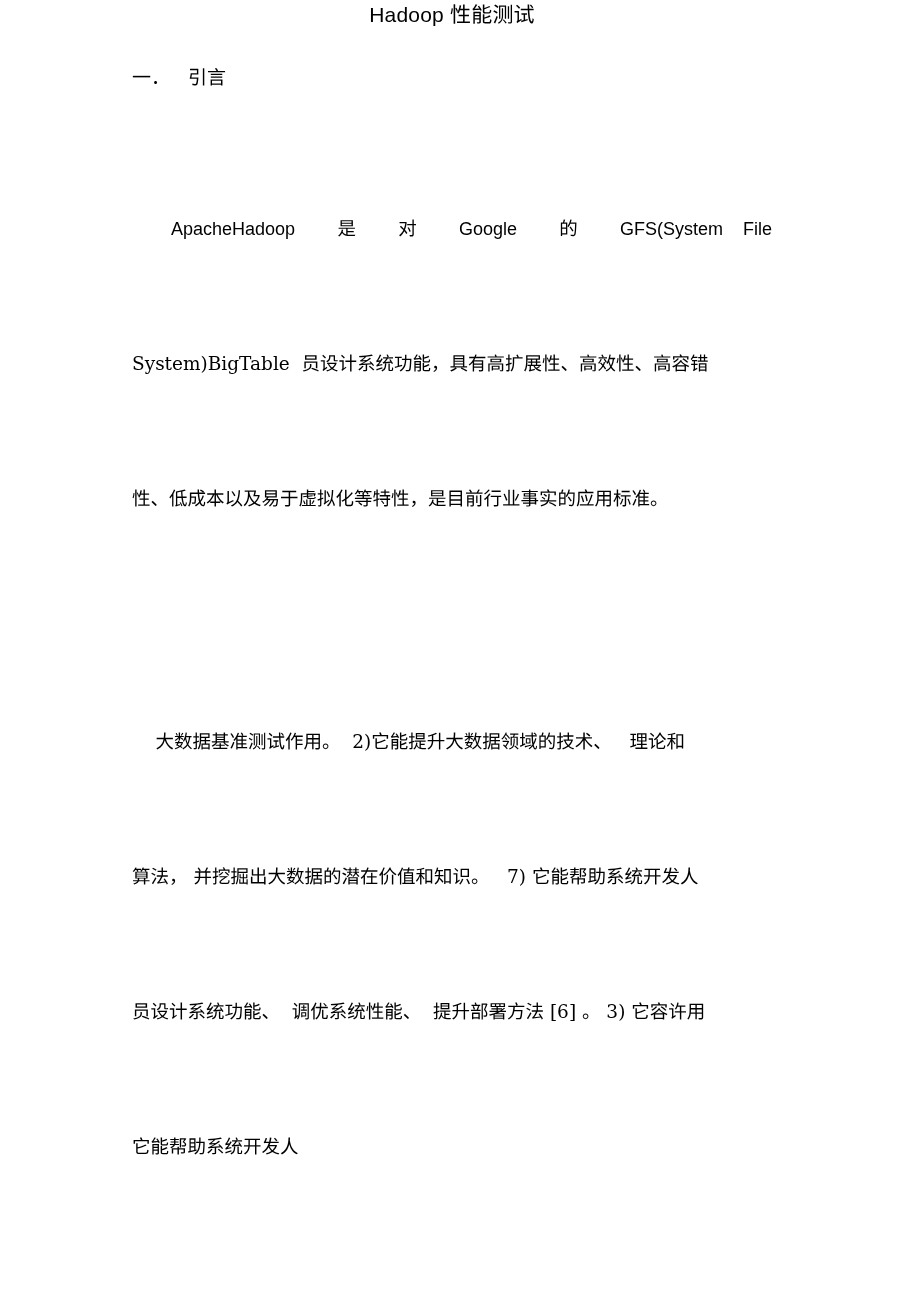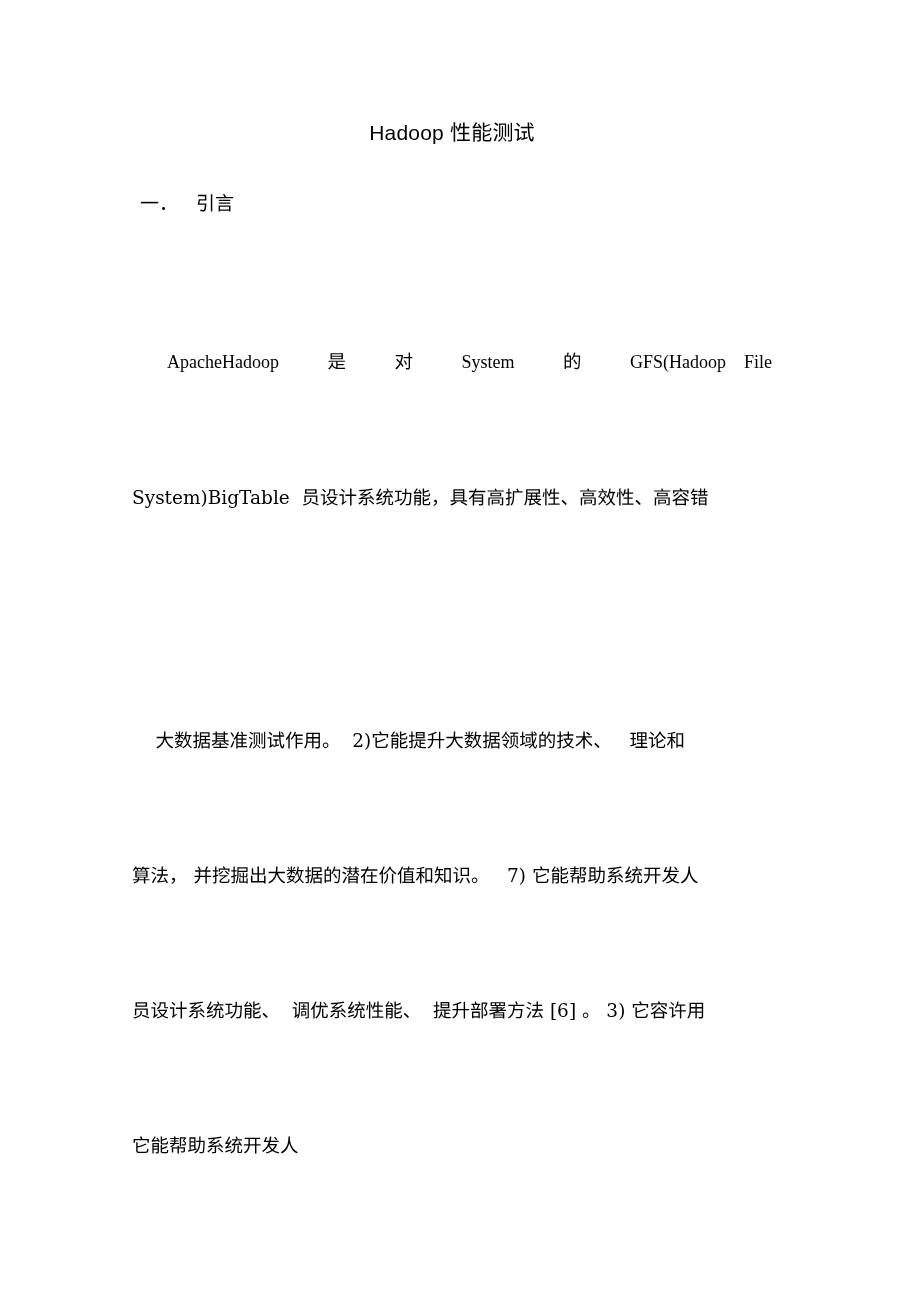--- a/index.html
+++ b/index.html
@@ -28,33 +28,32 @@
     width: 640px;
   }
 
   
   .doc-title {
     text-align: center;
     font-size: 21px;
     line-height: 30px;
     font-weight: 400;
     margin: 0;
-    padding-top: 118px;
     letter-spacing: 0.2px;
     white-space: pre;
   }
 
   
   .section-heading {
     font-family: "DejaVu Serif", "Liberation Serif", serif;
     font-size: 19px;
     line-height: 26px;
     font-weight: 400;
     white-space: pre;
-    margin: 8px;
+    margin: 0;
   }
 
   
   .para {
     font-family: "DejaVu Serif", "Liberation Serif", serif;
     font-size: 18.5px;
     line-height: 45px;
     margin: 0;
     white-space: pre;
   }
@@ -63,21 +62,21 @@
     white-space: pre;
     height: 45px;
   }
   
   .para .ln.just {
     display: flex;
     justify-content: space-between;
     align-items: baseline;
     width: 640px;
   }
-  .para .ln.just > span { white-space: pre; font-family: Liberation Serif, serif; }
+  .para .ln.just > span { white-space: pre; }
 
   .latin {
     font-family: "Liberation Sans", "DejaVu Sans", sans-serif;
     font-size: 18px;
   }
 
   
   .sp-18 { height: 18px; }
   .sp-26 { height: 26px; }
   .sp-34 { height: 34px; }
@@ -94,25 +93,26 @@
 
     <h2 class="section-heading">一．   引言</h2>
 
     <div class="sp-26"></div>
 
     <p class="para">
       <span class="ln just">
         <span class="latin">        ApacheHadoop</span>
         <span>是</span>
         <span>对</span>
-        <span class="latin">System</span>
+        <span class="latin">Google</span>
         <span>的</span>
-        <span class="latin">GFS(Hadoop    File</span>
+        <span class="latin">GFS(System    File</span>
       </span>
       <span class="ln">System)BigTable  员设计系统功能，具有高扩展性、高效性、高容错</span>
+      <span class="ln">性、低成本以及易于虚拟化等特性，是目前行业事实的应用标准。</span>
     </p>
 
     <div class="sp-18"></div>
 
     <p class="para">
       <span class="ln">    大数据基准测试作用。  2)它能提升大数据领域的技术、   理论和</span>
       <span class="ln">算法， 并挖掘出大数据的潜在价值和知识。   7) 它能帮助系统开发人</span>
       <span class="ln">员设计系统功能、  调优系统性能、  提升部署方法 [6] 。 3) 它容许用</span>
       <span class="ln">它能帮助系统开发人</span>
       

